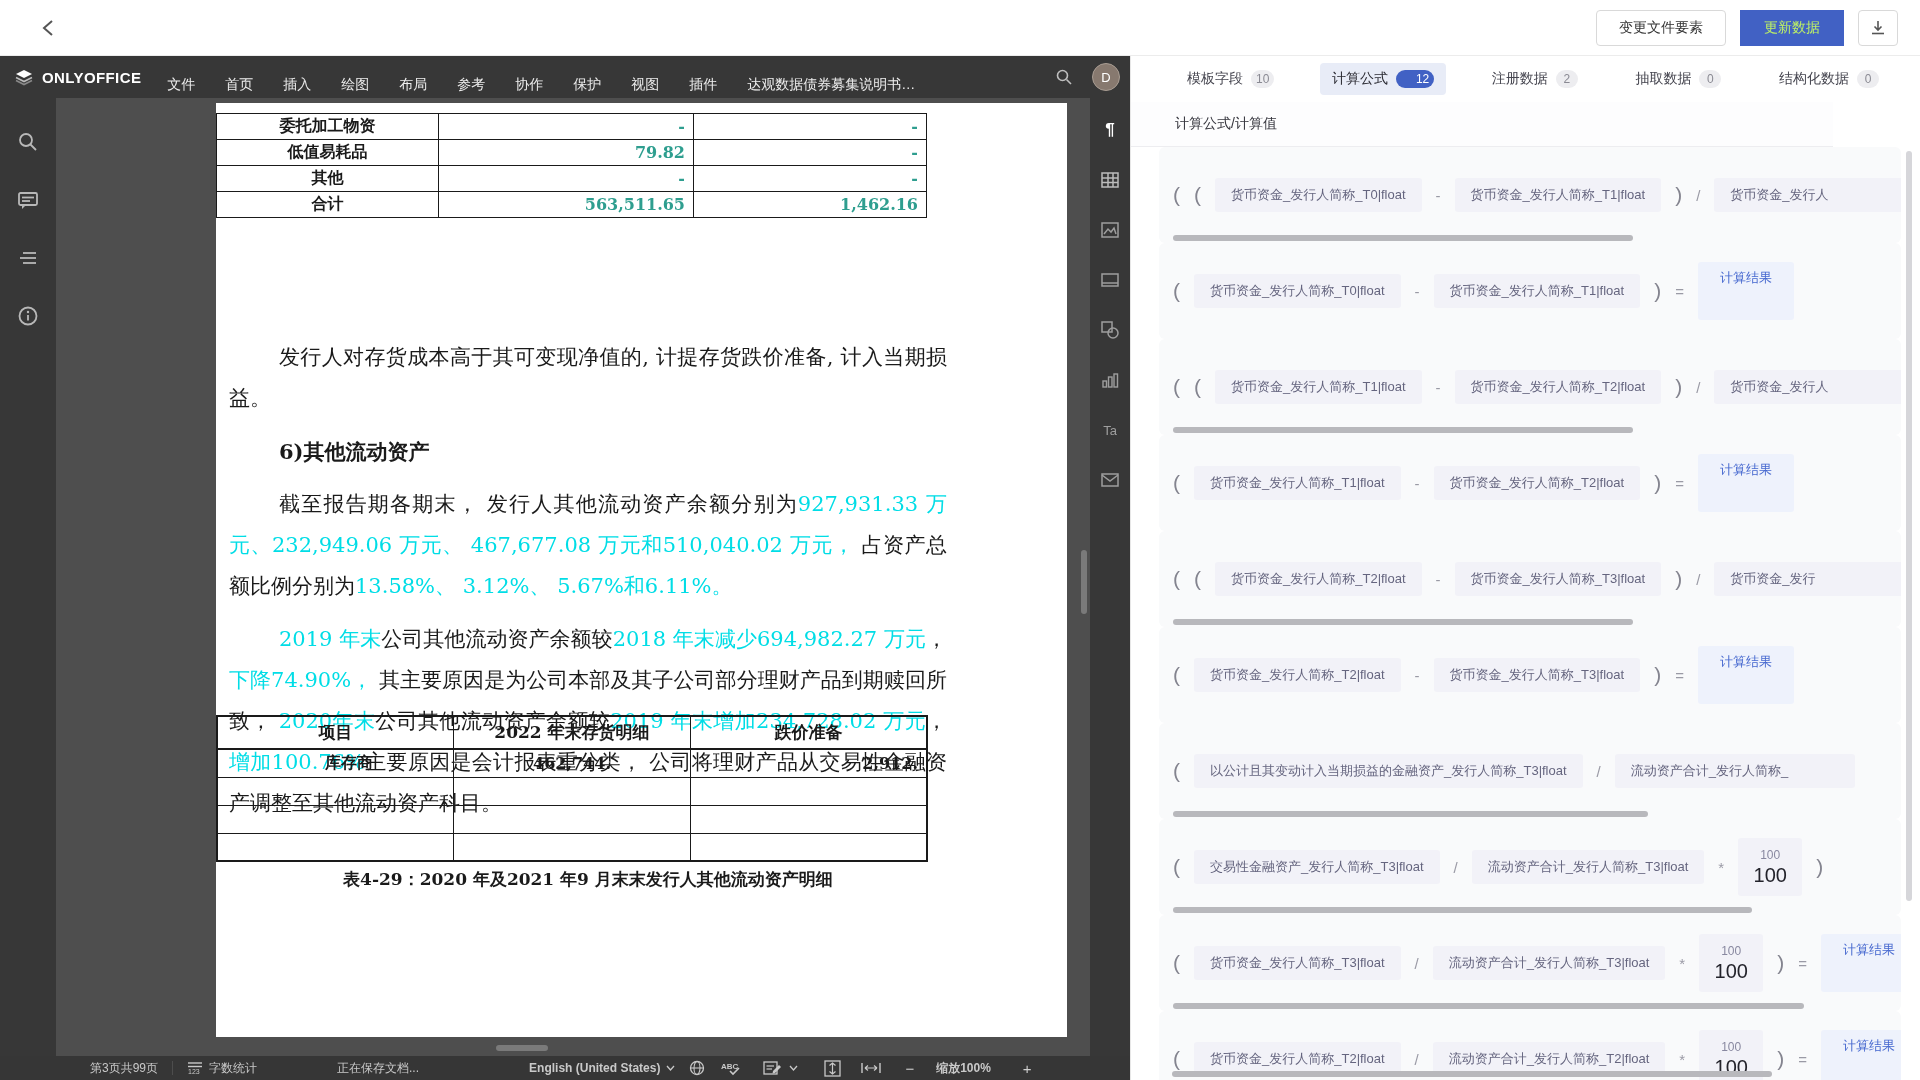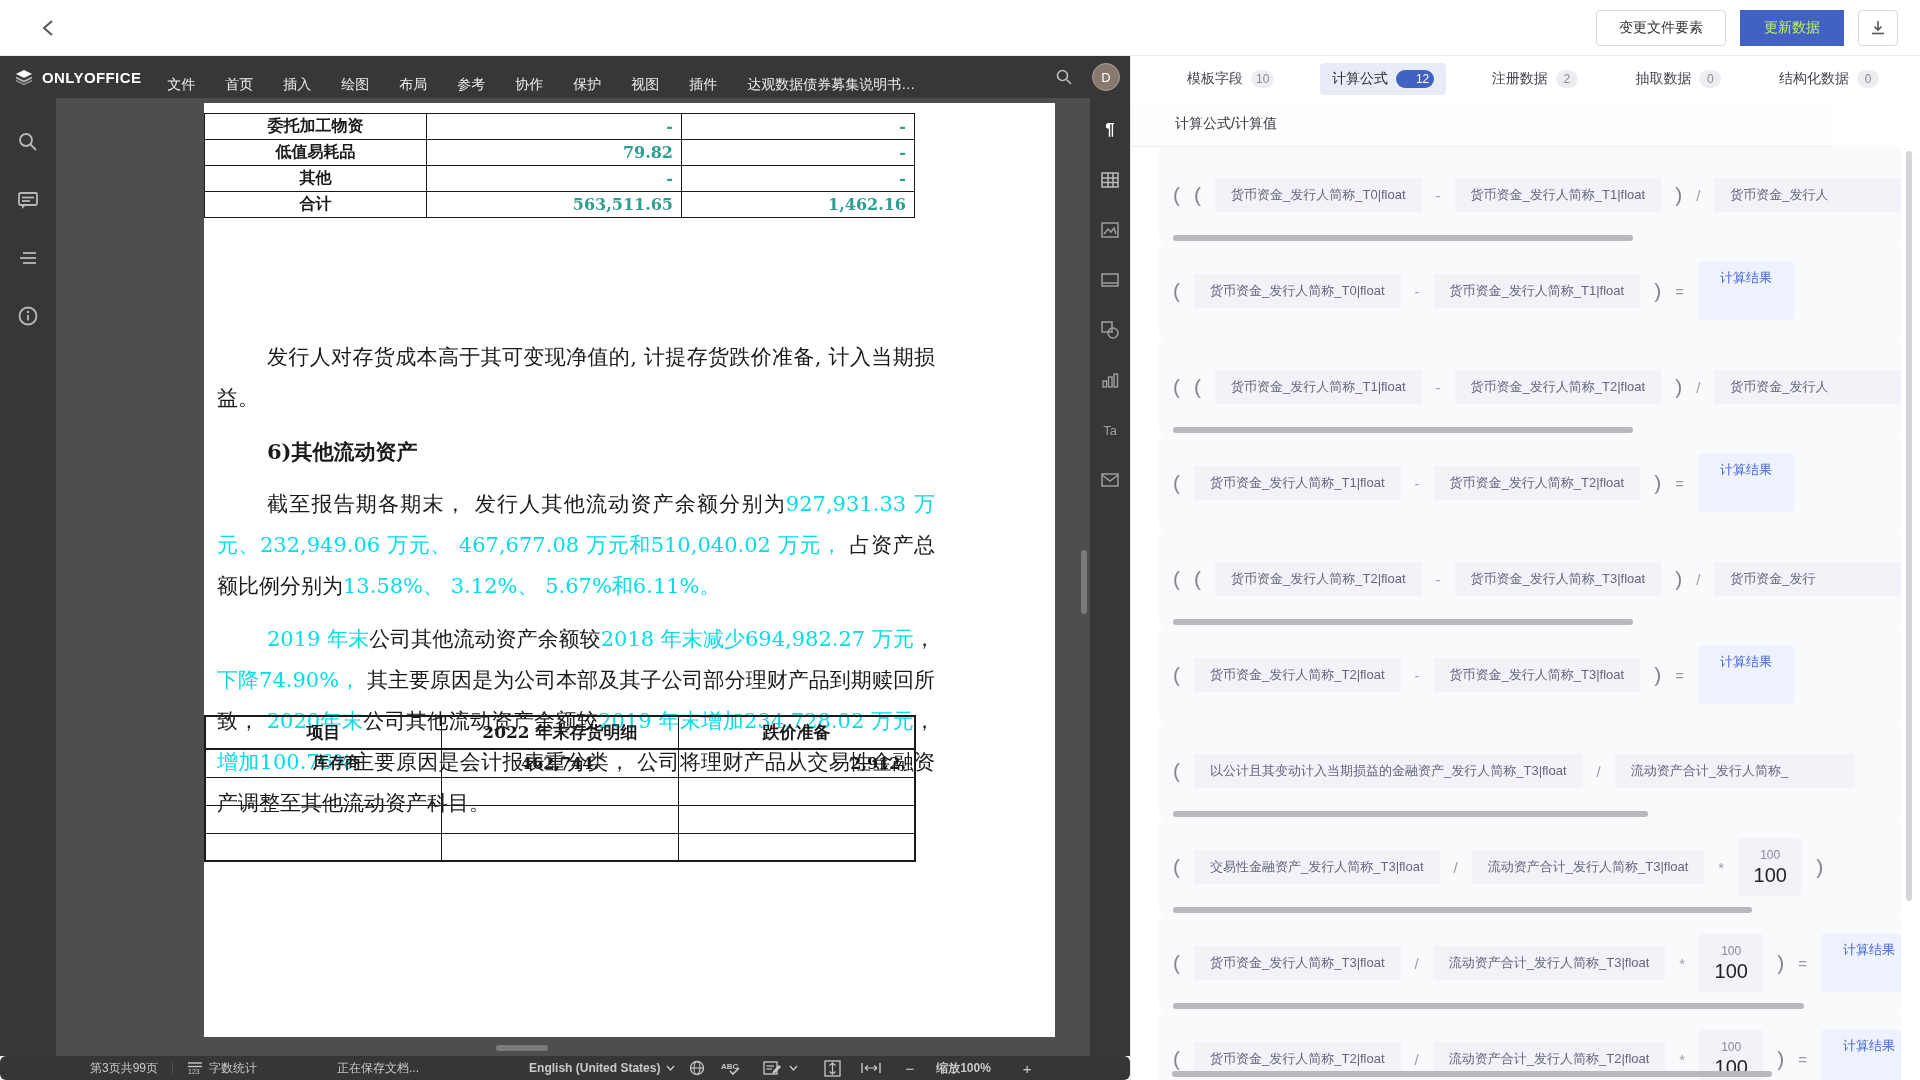--- a/index.html
+++ b/index.html
@@ -32,21 +32,21 @@
     font-size:13px; display:flex; align-items:center; justify-content:center; border:1px solid #a99d93; }
 
   
   .leftbar { position:absolute; left:0; top:98px; width:56px; height:958px; background:#373737;
     display:flex; flex-direction:column; align-items:center; padding-top:32px; gap:34px; }
   .sideicon { width:24px; height:24px; display:flex; align-items:center; justify-content:center;
     cursor:pointer; opacity:.85; }
 
   
   .canvas { position:absolute; left:56px; top:98px; width:1034px; height:958px; background:#4e4e4e; overflow:hidden; }
-  .page { position:absolute; left:148px; top:5px; width:851px; height:934px; background:#fff;
+  .page { position:absolute; left:160px; top:5px; width:851px; height:934px; background:#fff;
     font-family:"DejaVu Serif","Liberation Serif",serif; color:#1a1a1a; }
   .doc-scroll-v { position:absolute; right:2px; top:0; width:8px; height:958px; }
   .doc-scroll-v .thumb { position:absolute; left:1px; top:452px; width:6px; height:64px; background:#7a7a7a; border-radius:3px; }
   .doc-scroll-h { position:absolute; left:0; bottom:4px; width:1034px; height:8px; }
   .doc-scroll-h .thumb { position:absolute; left:440px; top:1px; width:52px; height:6px; background:#7a7a7a; border-radius:3px; }
 
   table.doctable { border-collapse:collapse; table-layout:fixed; }
   .doctable td, .doctable th { border:1px solid #1a1a1a; font-weight:bold; font-size:16px;
     padding:2px 8px; overflow:hidden; white-space:nowrap; }
   .inv-table { position:absolute; left:0; top:10px; width:710px; }
@@ -63,21 +63,21 @@
   .detail-table td:first-child { text-align:center; }
 
   
   .rightstrip { position:absolute; left:1090px; top:98px; width:40px; height:958px; background:#373737;
     display:flex; flex-direction:column; align-items:center; padding-top:20px; gap:26px; }
   .stripicon { width:24px; height:24px; display:flex; align-items:center; justify-content:center;
     color:#cfcfcf; cursor:pointer; font-size:17px; }
 
   
   .statusbar { position:absolute; left:0; top:1056px; width:1130px; height:24px; background:#363636;
-    color:#c9c9c9; font-size:12px; display:flex; align-items:center;border-radius:6px; }
+    color:#c9c9c9; font-size:12px; display:flex; align-items:center; }
   .sb-item { display:flex; align-items:center; gap:6px; white-space:nowrap; }
   .sb-sep { width:1px; height:14px; background:#4d4d4d; margin:0 14px; }
   .sb-icon { display:flex; align-items:center; justify-content:center; }
   .zoom-btn { font-size:15px; cursor:pointer; padding:0 6px; color:#cfcfcf; }
 
   
   .panel { position:absolute; left:1130px; top:56px; width:790px; height:1024px; background:#fff;
     border-left:1px solid #e7e7e7; overflow:hidden; }
   .panel-tabs { position:absolute; left:0; top:0; width:790px; height:46px; display:flex;
     align-items:center; padding:0 30px 0 44px; justify-content:space-between; }
@@ -222,20 +222,21 @@
             </tr>
           </tbody>
         </table>
       <div class="doc-body">
         <div id="paras">
             <div class="para"><span>发行人对存货成本高于其可变现净值的, 计提存货跌价准备, 计入当期损益。</span></div>
             <div class="para b"><span>6)其他流动资产</span></div>
             <div class="para"><span>截至报告期各期末， 发行人其他流动资产余额分别为</span><span class="hl" style="color: rgb(0, 221, 230);">927,931.33 万元、232,949.06 万元、 467,677.08 万元和510,040.02 万元，</span><span> 占资产总额比例分别为</span><span class="hl" style="color: rgb(0, 221, 230);">13.58%、 3.12%、 5.67%和6.11%。</span></div>
             <div class="para"><span class="hl" style="color: rgb(0, 221, 230);">2019 年末</span><span>公司其他流动资产余额较</span><span class="hl" style="color: rgb(0, 221, 230);">2018 年末减少694,982.27 万元</span><span>， </span><span class="hl" style="color: rgb(0, 221, 230);">下降74.90%，</span><span> 其主要原因是为公司本部及其子公司部分理财产品到期赎回所致， </span><span class="hl" style="color: rgb(0, 221, 230);">2020年末</span><span>公司其他流动资产余额较</span><span class="hl" style="color: rgb(0, 221, 230);">2019 年末增加234,728.02 万元</span><span>， </span><span class="hl" style="color: rgb(0, 221, 230);">增加100.76%</span><span>主要原因是会计报表重分类， 公司将理财产品从交易性金融资产调整至其他流动资产科目。</span></div>
           </div>
+        <div class="caption">表4-29：2020 年及2021 年9 月末末发行人其他流动资产明细</div>
       </div>
       <table class="doctable detail-table">
         <thead id="detHead">
             <tr>
               <th>项目</th>
               <th>2022 年末存货明细</th>
               <th>跌价准备</th>
             </tr>
           </thead>
           <tbody id="detBody">

